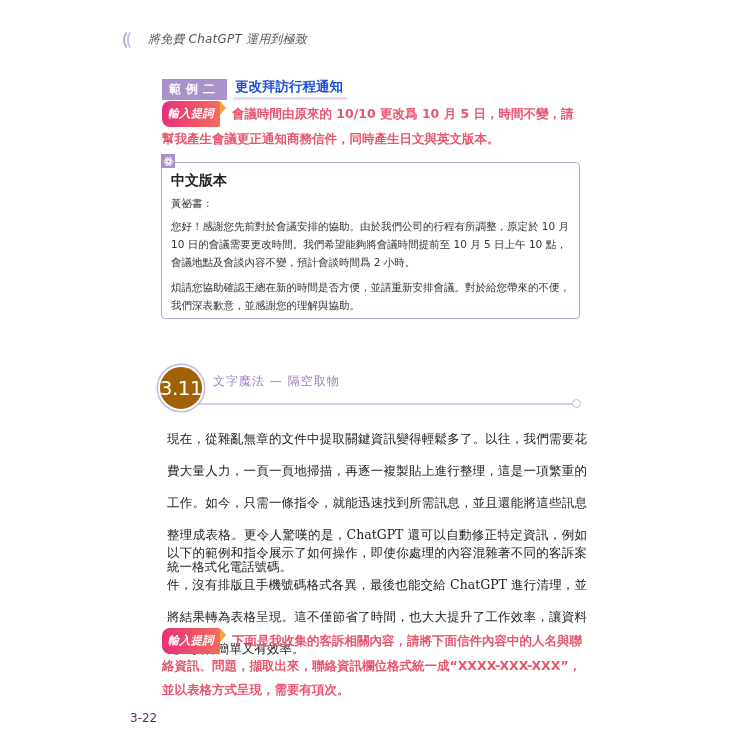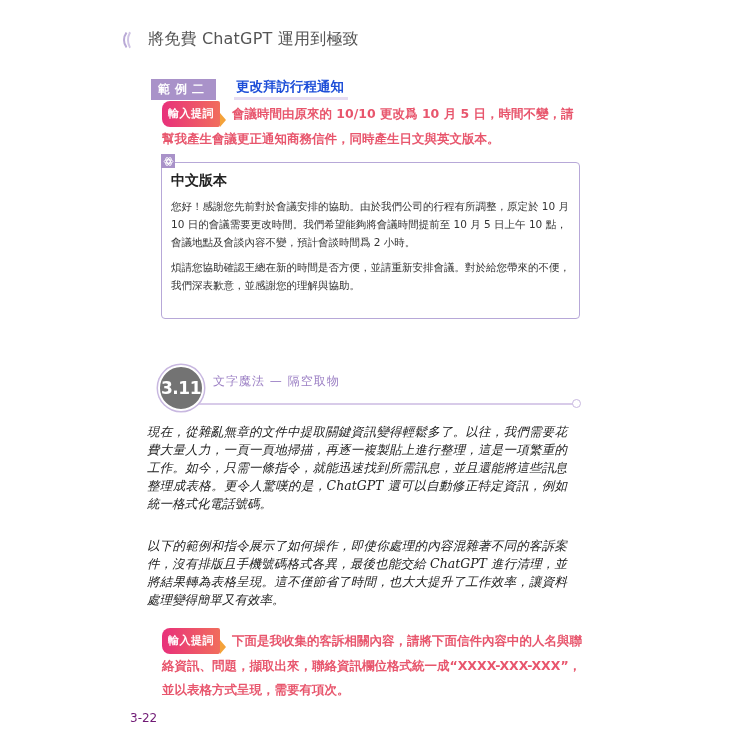--- a/index.html
+++ b/index.html
@@ -3,46 +3,46 @@
 <meta charset="utf-8">
 <style>
   html, body { margin: 0; padding: 0; }
   body {
     width: 750px; height: 750px; background: #ffffff; position: relative; overflow: hidden;
     font-family: "DejaVu Sans", sans-serif; color: #2a2a2a;
   }
   .header { position: absolute; left: 123px; top: 27px; display: flex; align-items: center; }
   .header .arcs { width: 20px; height: 24px; position: relative; margin-right: 5px; }
   .header .arcs span { position: absolute; top: 2px; border: 2px solid #b9a9d6; border-right: none; border-top-color: transparent; border-bottom-color: transparent; border-radius: 50%; }
-  .header .title { font-size: 16px; color: #555; letter-spacing: 0.2px; }
+  .header .title { font-size: 12px; color: #555; letter-spacing: 0.2px; font-style: italic; }
 
-  .example-head { position: absolute; left: 151px; top: 78px; display: flex; align-items: center; gap: 12px; }
+  .example-head { position: absolute; left: 162px; top: 78px; display: flex; align-items: center; }
   .example-badge { background: #a992c9; color: #fff; font-size: 12px; font-weight: bold; padding: 2px 7px; letter-spacing: 5px; }
   .example-title { font-size: 13.5px; font-weight: bold; color: #1d4ed8; margin-left: 6px; padding: 0 4px 1px 2px; border-bottom: 3px solid #e6dcf1; }
 
   .prompt { position: absolute; left: 162px; width: 420px; font-size: 12.5px; font-weight: bold; color: #e8566d; line-height: 24px; }
-  .prompt-badge { display: inline-flex; align-items: flex-end; vertical-align: 1px; margin-right: 6px; }
+  .prompt-badge { display: inline-flex; align-items: flex-start; vertical-align: 1px; margin-right: 6px; font-style: italic; }
   .prompt-badge .pill { background: linear-gradient(90deg, #e8307b, #f16d5c); color: #fff; font-size: 11px; padding: 1px 6px; border-radius: 8px 2px 2px 8px; letter-spacing: 0.5px; }
   .prompt-badge .arrow { width: 0; height: 0; border-top: 7px solid transparent; border-bottom: 7px solid transparent; border-left: 6px solid #f4a23a; }
 
   .response-box { position: absolute; left: 161px; top: 162px; width: 419px; height: 157px; border: 1.5px solid #b7a8d8; border-radius: 4px; box-sizing: border-box; }
   .gpt-icon { position: absolute; left: 161px; top: 154px; width: 14px; height: 14px; background: #a992c9; display: flex; align-items: center; justify-content: center; }
   .gpt-icon svg { width: 11px; height: 11px; }
   .resp-content { position: absolute; left: 171px; top: 172px; width: 404px; font-size: 10.5px; color: #333; }
   .resp-content .subhead { font-size: 14px; font-weight: bold; color: #222; margin-bottom: 7px; }
   .resp-content .line { margin-bottom: 7px; line-height: 18px; }
   .resp-content .salute { margin-bottom: 6px; }
 
   .section-head { position: absolute; left: 158px; top: 365px; width: 424px; height: 44px; }
-  .sec-num { position: absolute; left: 0; top: 0; width: 42px; height: 42px; border-radius: 50%; background: #737373; border: 2px solid #fff; box-shadow: 0 0 0 1.5px #c8b8e0; color: #fff; font-weight: bold; font-size: 17px; display: flex; align-items: center; justify-content: center; letter-spacing: -0.5px; }
+  .sec-num { position: absolute; left: 0; top: 0; width: 42px; height: 42px; border-radius: 50%; background: #a16207; border: 2px solid #fff; box-shadow: 0 0 0 1.5px #c8b8e0; color: #fff; font-weight: normal; font-size: 20px; display: flex; align-items: center; justify-content: center; letter-spacing: -0.5px; }
   .sec-title { position: absolute; left: 55px; top: 8px; font-size: 12px; color: #9b7fc4; letter-spacing: 1px; }
   .sec-line { position: absolute; left: 22px; top: 38px; width: 393px; height: 1.5px; background: #d8cbe9; }
   .sec-dot { position: absolute; left: 414px; top: 34px; width: 7px; height: 7px; border: 1.5px solid #c8b8e0; border-radius: 50%; background: #fff; }
 
-  .para { position: absolute; left: 147px; width: 420px; font-family: "DejaVu Serif", serif; font-size: 12.5px; color: #222; line-height: 18px; text-align: justify; font-style: italic; }
+  .para { position: absolute; left: 167px; width: 420px; font-family: "DejaVu Serif", serif; font-size: 12.5px; color: #222; line-height: 32px; text-align: justify; }
 
   .page-num { position: absolute; left: 130px; top: 711px; font-size: 12px; color: #701a75; }
 </style>
 </head>
 <body>
 
 <div class="header">
   <div class="arcs">
     <span style="left:0;width:16px;height:18px;"></span>
     <span style="left:4px;width:12px;height:18px;border-color:transparent transparent transparent #cfc3e4;"></span>
@@ -68,20 +68,21 @@
       <g fill="none" stroke="#fff" stroke-width="1.6">
         <circle cx="10" cy="10" r="3"></circle>
         <ellipse cx="10" cy="10" rx="8" ry="3.5"></ellipse>
         <ellipse cx="10" cy="10" rx="8" ry="3.5" transform="rotate(60 10 10)"></ellipse>
         <ellipse cx="10" cy="10" rx="8" ry="3.5" transform="rotate(120 10 10)"></ellipse>
       </g>
     </svg>
 </div>
 <div class="resp-content">
   <div class="subhead">中文版本</div>
+  <div class="salute">黃祕書：</div>
   <div class="line">您好！感謝您先前對於會議安排的協助。由於我們公司的行程有所調整，原定於 10 月 10 日的會議需要更改時間。我們希望能夠將會議時間提前至 10 月 5 日上午 10 點，會議地點及會談內容不變，預計會談時間爲 2 小時。</div>
   <div class="line">煩請您協助確認王總在新的時間是否方便，並請重新安排會議。對於給您帶來的不便，我們深表歉意，並感謝您的理解與協助。</div>
 </div>
 
 <div class="section-head">
   <div class="sec-line"></div>
   <div class="sec-dot"></div>
   <div class="sec-num">3.11</div>
   <div class="sec-title">文字魔法 — 隔空取物</div>
 </div>

